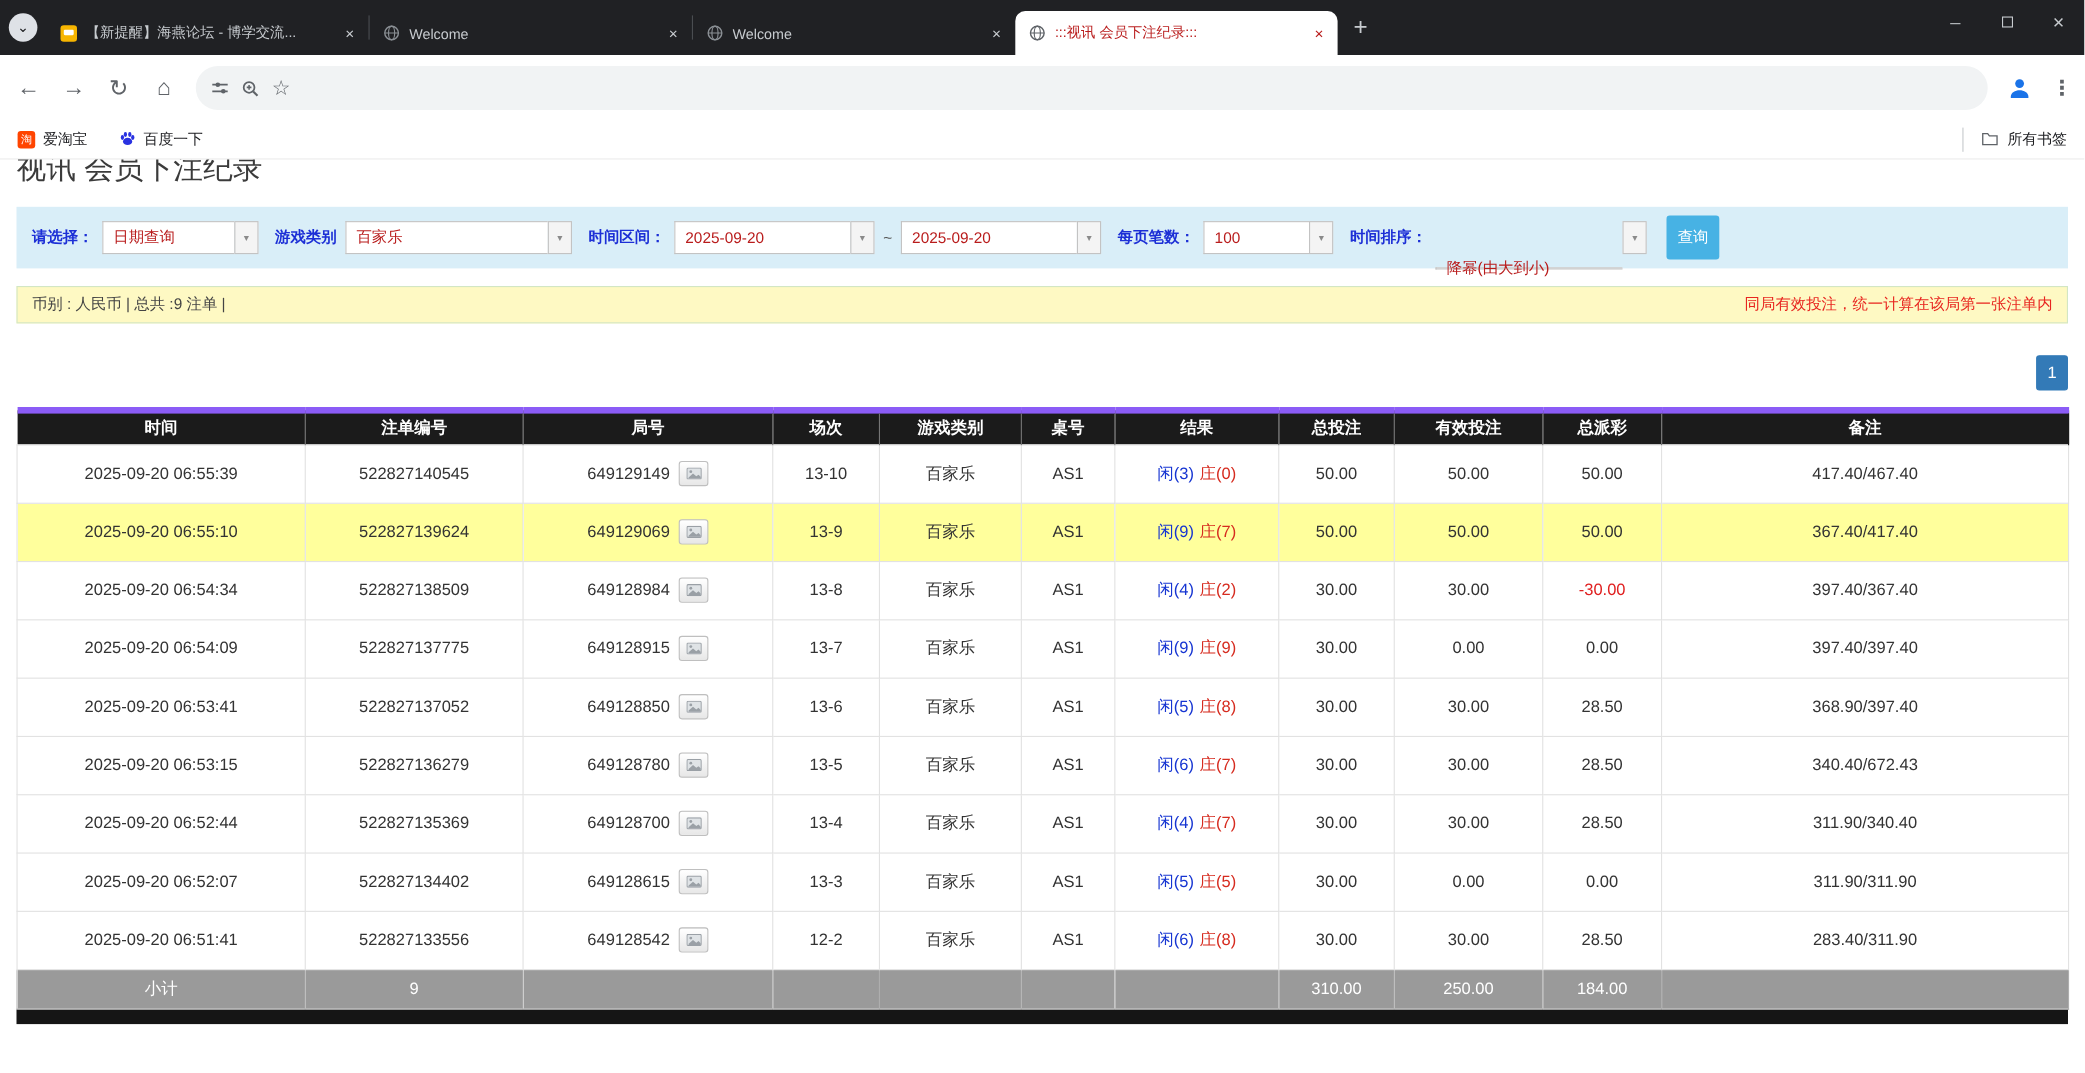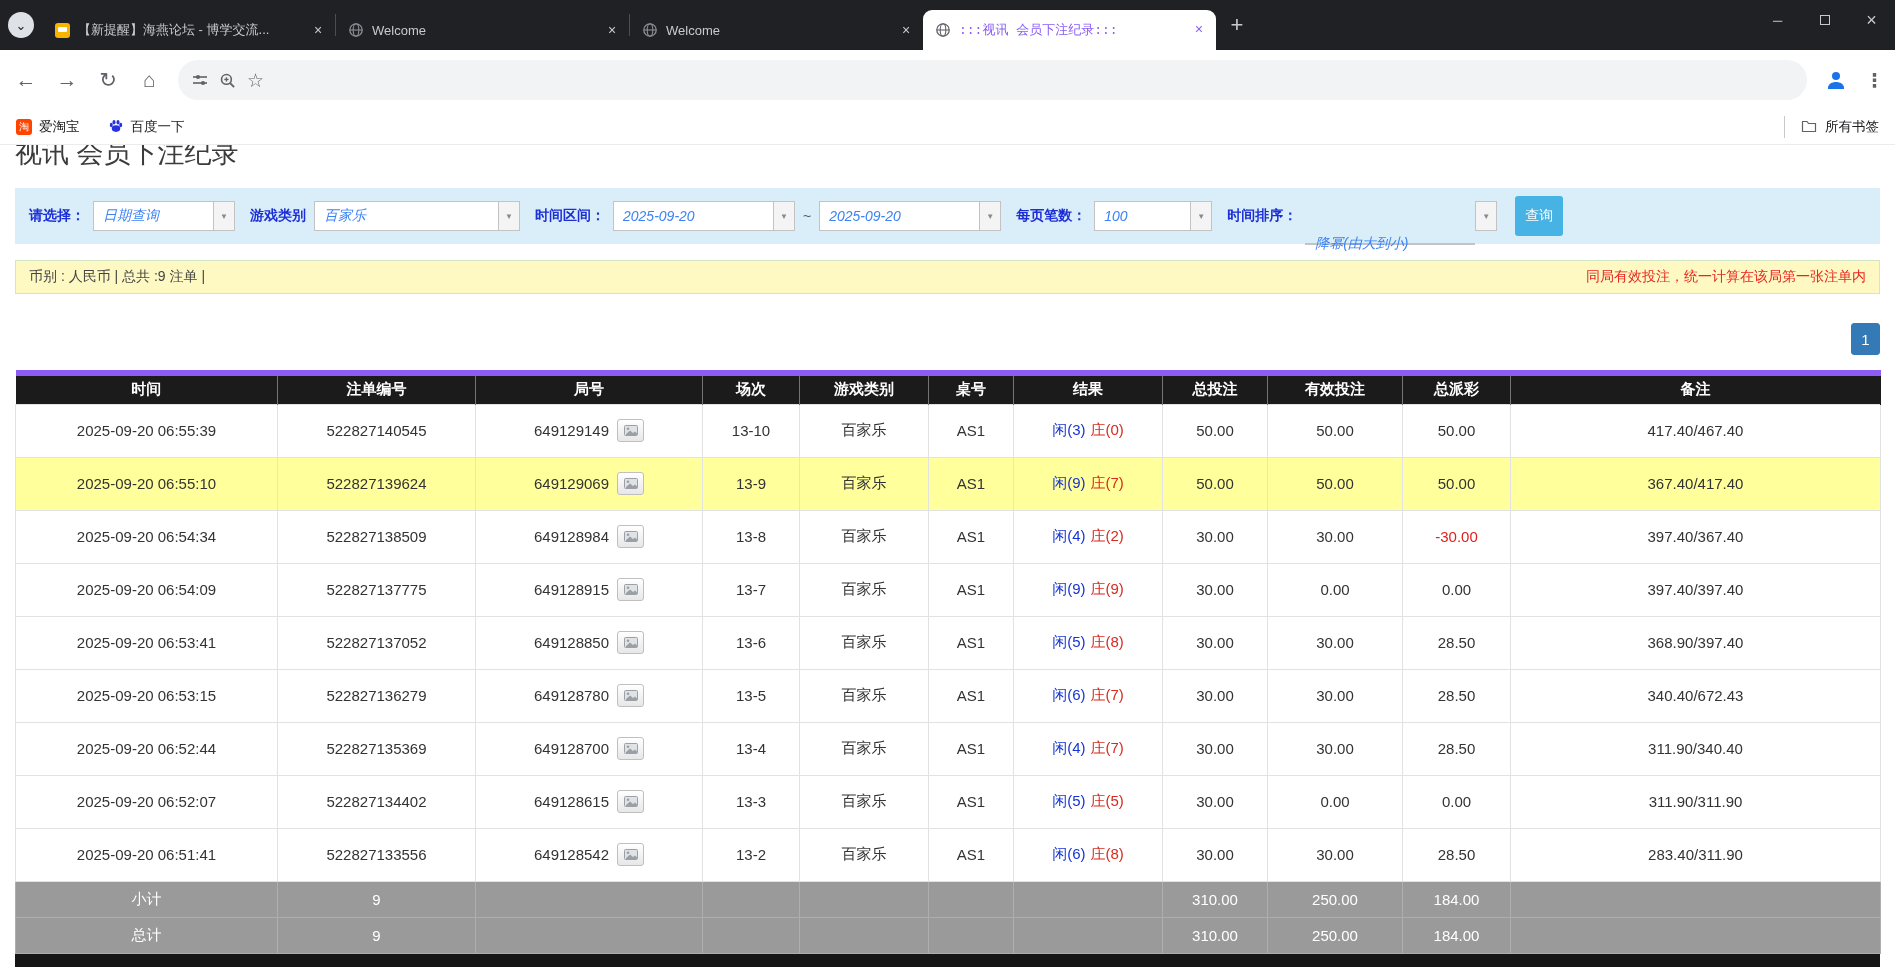--- a/index.html
+++ b/index.html
@@ -5,21 +5,21 @@
   * { box-sizing: border-box; margin: 0; padding: 0; }
   html,body { width:1895px; height:975px; overflow:hidden; background:#fff;
               font-family:"Liberation Sans","DejaVu Sans",sans-serif; }
 
   
   .tabbar { height:50px; background:#202124; display:flex; align-items:flex-end; padding-left:8px; position:relative; }
   .tab-search { align-self:center; width:26px; height:26px; border-radius:50%; background:#dee1e6;
                 display:flex; align-items:center; justify-content:center; color:#202124; font-size:13px; margin-right:8px; }
   .tab { width:293px; height:40px; display:flex; align-items:center; gap:8px; padding:0 8px 0 12px;
          border-radius:9px 9px 0 0; color:#c7cbcf; font-size:13px; position:relative; min-width:0; }
-  .tab.active { background:#fff; color:#8b5cf6;font-family:Liberation Mono, monospace; }
+  .tab.active { background:#fff; color:#b91c1c; }
   .tab .tab-title { flex:1; white-space:nowrap; overflow:hidden; }
   .tab .tab-close { width:18px; height:18px; display:flex; align-items:center; justify-content:center;
                     font-size:14px; border-radius:50%; flex:0 0 auto; }
   .tab-sep { width:1px; height:22px; background:#4a4d51; align-self:center; }
   .favicon { width:16px; height:16px; flex:0 0 auto; display:flex; align-items:center; justify-content:center; }
   .fav-yellow { width:15px; height:15px; border-radius:3px; background:#f7b500; position:relative; }
   .fav-yellow::after { content:""; position:absolute; left:3px; top:4px; width:9px; height:5px; background:#fff; border-radius:1px; }
   .newtab-btn { align-self:center; width:30px; height:30px; margin-left:6px; display:flex; align-items:center;
                 justify-content:center; color:#c7cbcf; font-size:22px; border-radius:50%; }
   .win-controls { position:absolute; right:0; top:0; height:40px; display:flex; }
@@ -47,21 +47,21 @@
   .page { padding:0 15px; }
   .title-clip { height:26px; overflow:hidden; }
   .page-title { display:block; font-size:27px; line-height:40px; margin-top:-12px; color:#3b3b3b; font-weight:400; }
 
   .filterbar { margin-top:17px; height:56px; background:#d9eef8; display:flex; align-items:center;
                padding:0 14px; font-size:14px; }
   .flabel { color:#1c2fd6; font-weight:bold; margin:0 8px 0 15px; white-space:nowrap; }
   .flabel.first { margin-left:0; }
   .combo { display:flex; height:30px; flex:0 0 auto; }
   .combo-text { background:#fff; border:1px solid #c3c3c3; border-right:none; display:flex; align-items:center;
-                padding:0 9px; font-size:14px; color:#3b82f6; white-space:nowrap;font-style:italic; }
+                padding:0 9px; font-size:14px; color:#b91c1c; white-space:nowrap; }
   .combo-btn { width:22px; border:1px solid #c3c3c3; background:#f4f4f4; display:flex; align-items:center;
                justify-content:center; color:#8a8a8a; font-size:8px; }
   .w-select { width:120px; } .w-game { width:184px; } .w-date { width:160px; } .w-per { width:96px; } .w-sort { width:170px;margin-top:42px; }
   .tilde { margin:0 8px; color:#555; }
   .search-btn { margin-left:18px; width:48px; height:40px; background:#47b2e4; color:#fff; border:none;
                 border-radius:3px; font-size:14px; display:flex; align-items:center; justify-content:center; }
 
   .summary { margin-top:16px; height:34px; background:#fef9c3; border:1px solid #d2e6c4; display:flex;
              align-items:center; justify-content:space-between; padding:0 13px; font-size:14px; color:#444; }
   .summary-right { color:#e8251f; }
@@ -514,21 +514,21 @@
         <span>649128542</span>
         <span class="round-btn">
           <svg viewBox="0 0 14 11" width="14" height="11">
                   <rect x="0.5" y="0.5" width="13" height="10" rx="1" fill="#dfe3e6" stroke="#9aa0a6"></rect>
                   <circle cx="4" cy="3.8" r="1.3" fill="#9aa0a6"></circle>
                   <path d="M2 9 L6 5.5 L9 8 L11 6.5 L13 8.5 V10 H2 Z" fill="#9aa0a6"></path>
                 </svg>
         </span>
       </span>
     </td>
-    <td>13-2</td>
+    <td>12-2</td>
     <td>百家乐</td>
     <td>AS1</td>
     <td>
       <span class="result-player">闲(6)</span><span class="result-banker">庄(8)</span>
     </td>
     <td class="bet-amount">30.00</td>
     <td>30.00</td>
     <td class="payout">28.50</td>
     <td>283.40/311.90</td>
   </tr>
@@ -540,30 +540,17 @@
         <td></td>
           <td></td>
           <td></td>
         <td></td>
           <td></td>
         <td>310.00</td>
         <td>250.00</td>
         <td>184.00</td>
         <td></td>
       </tr>
-      <tr>
-        <td>总计</td>
-        <td>9</td>
-        <td></td>
-          <td></td>
-          <td></td>
-        <td></td>
-          <td></td>
-        <td>310.00</td>
-        <td>250.00</td>
-        <td>184.00</td>
-        <td></td>
-      </tr>
     </tfoot>
   </table>
 
   <div class="bottom-strip"></div>
 </div>
 
 </body></html>

